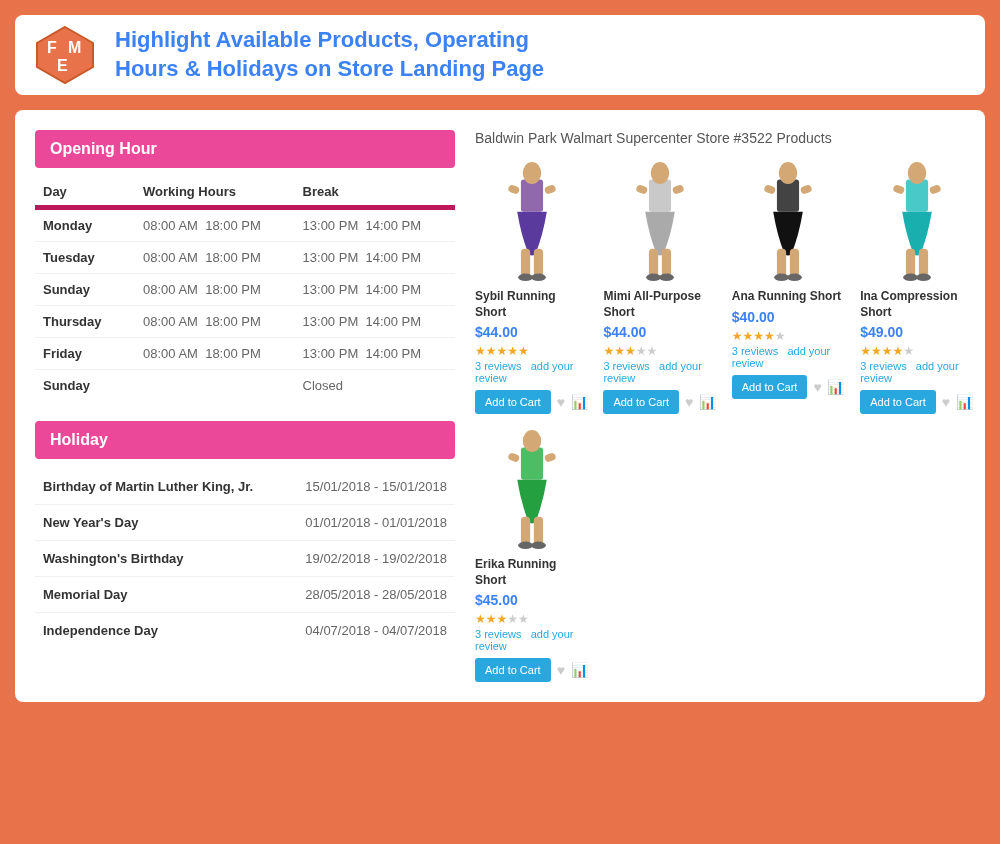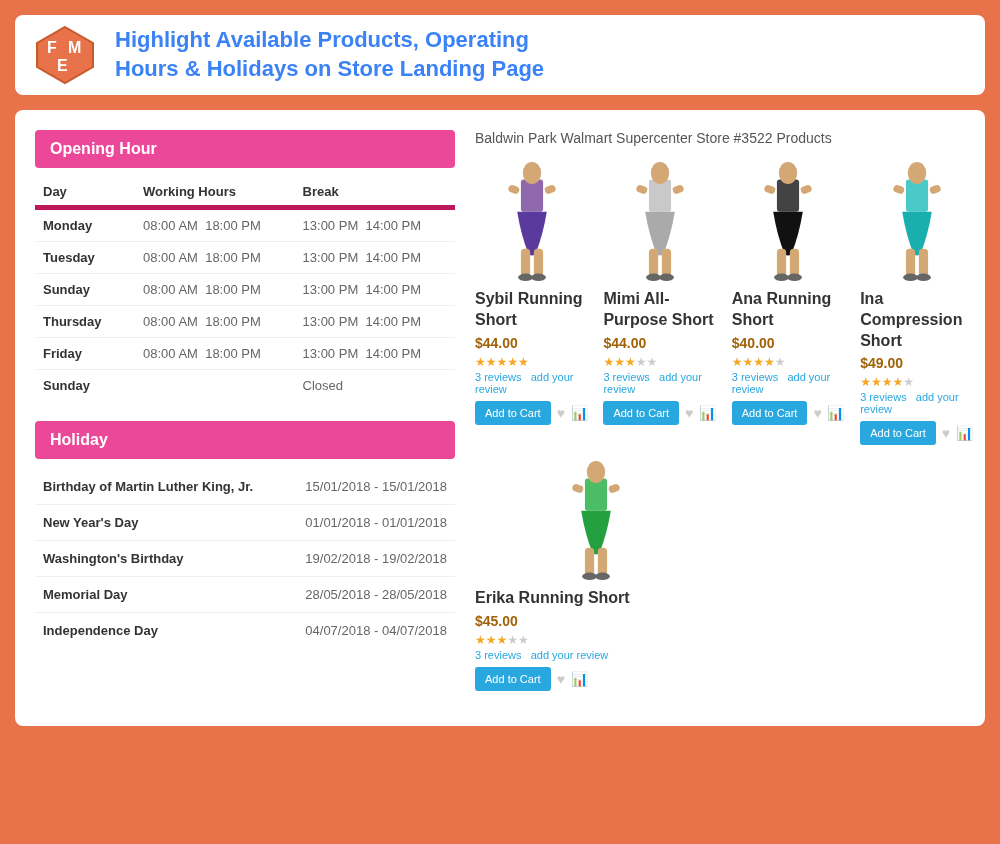--- a/index.html
+++ b/index.html
@@ -109,48 +109,48 @@
       color: #555;
       margin-bottom: 15px;
     }
     .products-grid {
       display: grid;
       grid-template-columns: repeat(4, 1fr);
       gap: 15px;
     }
     .products-grid-row2 {
       display: grid;
-      grid-template-columns: repeat(2, 1fr);
+      grid-template-columns: repeat(4, 1fr);
       gap: 15px;
       margin-top: 15px;
     }
     .product-card {
       display: flex;
       flex-direction: column;
       align-items: flex-start;
     }
     .product-image {
       width: 100%;
       height: 120px;
       display: flex;
       align-items: flex-end;
       justify-content: center;
       margin-bottom: 8px;
       overflow: hidden;
     }
     .product-name {
-      font-size: 16px;
+      font-size: 12px;
       color: #333;
       font-weight: bold;
       margin-bottom: 4px;
       line-height: 1.3;
     }
     .product-price {
       font-size: 14px;
-      color: #a16207;
+      color: #3b82f6;
       font-weight: bold;
       margin-bottom: 4px;
     }
     .stars {
       color: #f5a623;
       font-size: 12px;
       margin-bottom: 2px;
     }
     .reviews-line {
       font-size: 11px;

